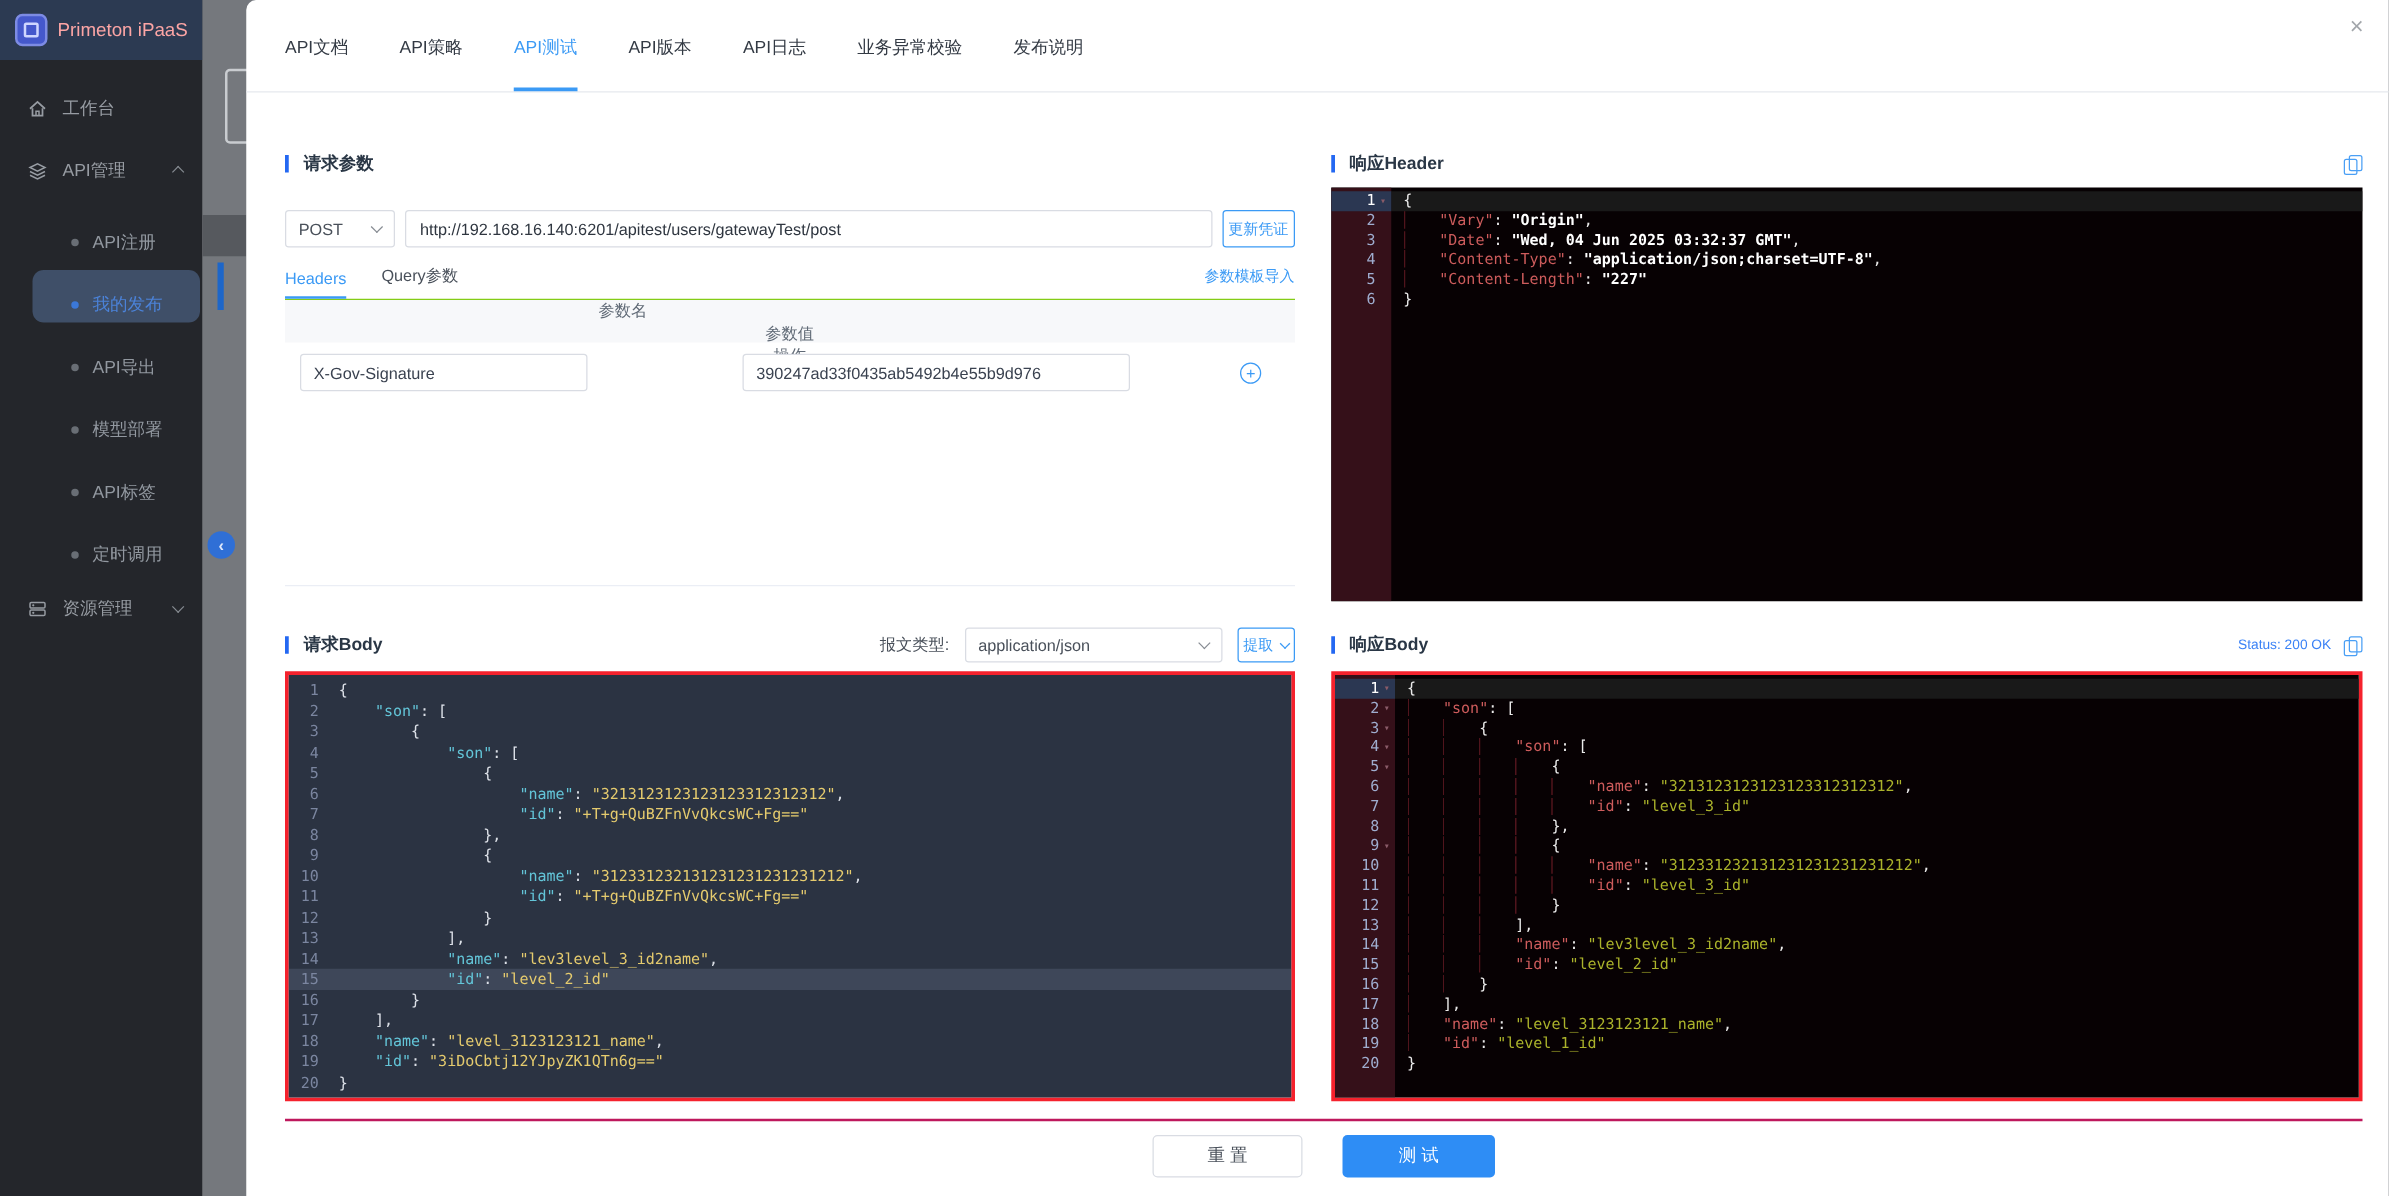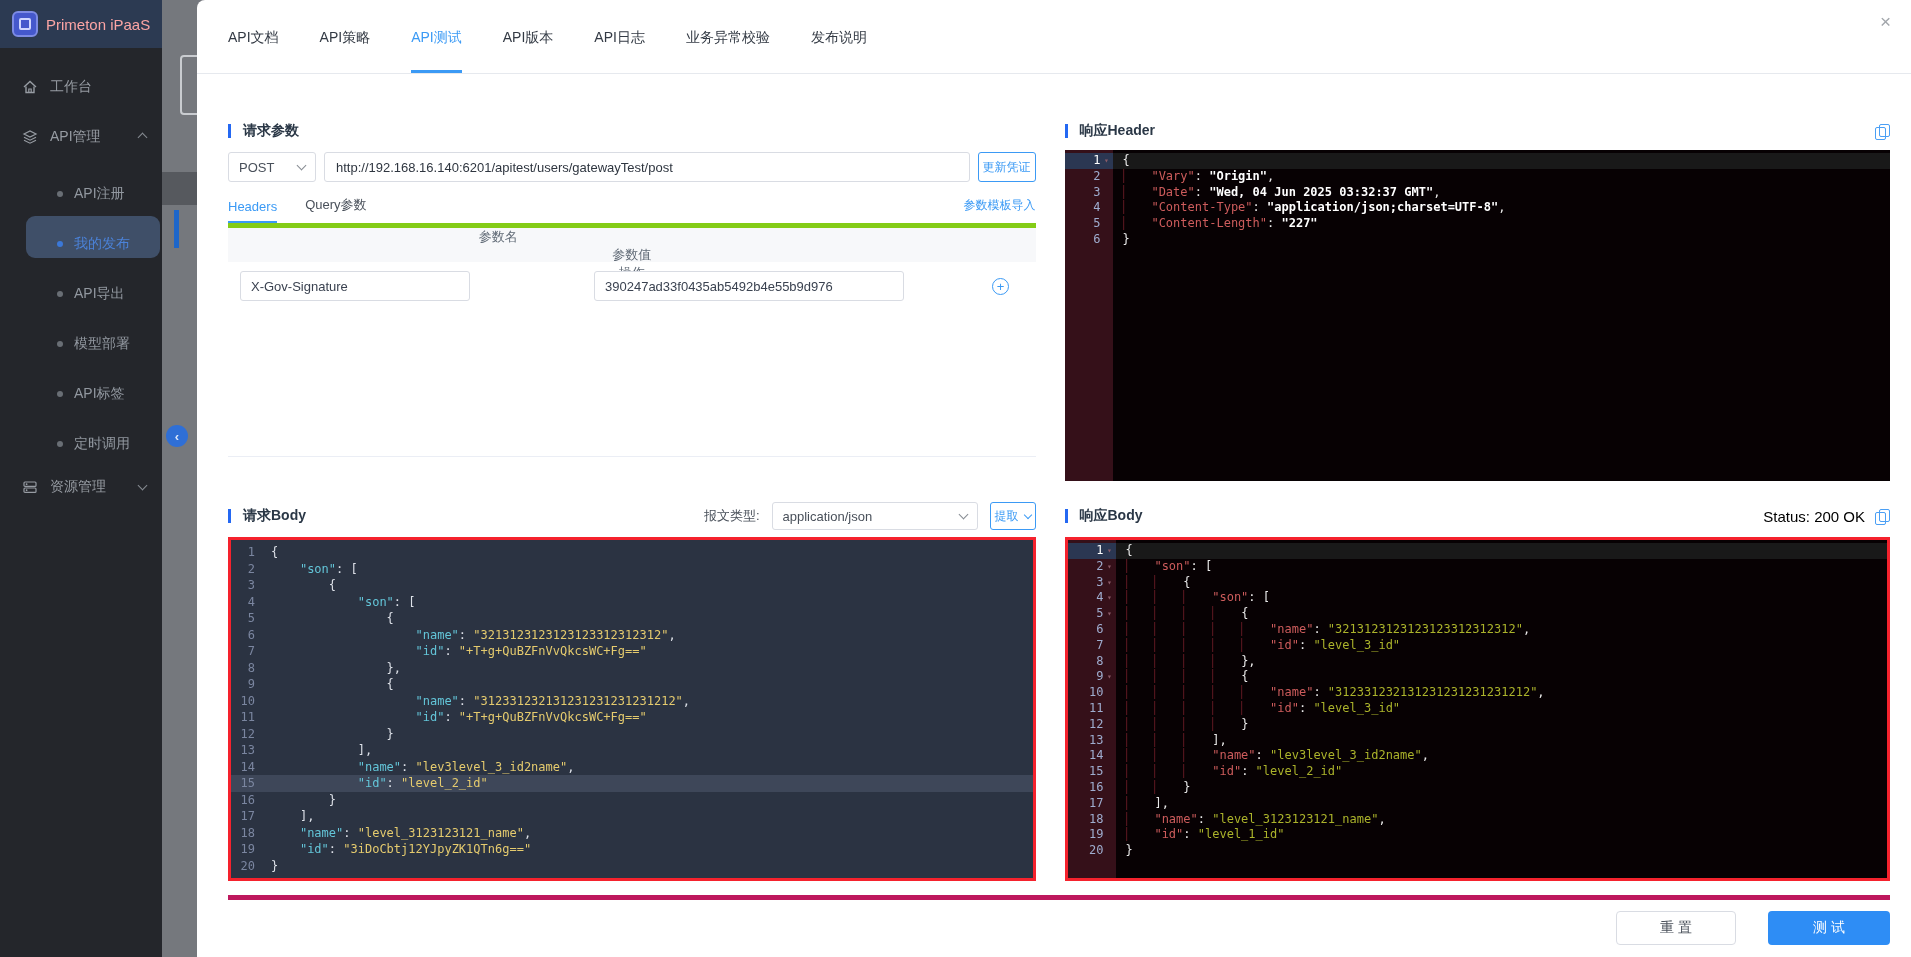--- a/index.html
+++ b/index.html
@@ -47,26 +47,26 @@
   .col-r { width:826px; }
   .card { padding-top:26px; }
 
   .sec-title { display:flex; align-items:center; gap:12px; }
   .sec-bar { width:3px; height:14px; background:#2468f2; }
   .sec-text { font-size:14px; color:#2a3746; font-weight:bold; }
   .title-row { display:flex; align-items:center; }
   .spacer { flex:1; }
 
   
-  .ctrl-row { margin-top:12px; display:flex; gap:8px; }
+  .ctrl-row { margin-top:28px; display:flex; gap:8px; }
   .select { height:30px; border:1px solid #d9dce3; border-radius:3px; display:flex; align-items:center; justify-content:space-between; padding:0 10px; font-size:13px; color:#49505a; background:#fff; cursor:pointer; }
   .sel-method { width:88px; }
   .url-input { flex:1; height:30px; border:1px solid #d9dce3; border-radius:3px; padding:0 11px; font-size:13px; color:#2f3640; font-family:"Liberation Sans","DejaVu Sans",sans-serif; }
   .btn-outline-blue { height:30px; padding:0 4px; background:#fff; border:1px solid #3b9af5; color:#3b9af5; border-radius:3px; font-size:12px; cursor:pointer; white-space:nowrap; }
-  .subtabs { margin-top:14px; display:flex; align-items:flex-end; gap:28px; border-bottom:5px solid #84cc16; }
+  .subtabs { margin-top:14px; display:flex; align-items:flex-end; gap:28px; border-bottom:1px solid #84cc16; }
   .subtab { font-size:13px; color:#49505a; padding-bottom:9px; position:relative; cursor:pointer; }
   .subtab.active { color:#3b9af5; }
   .subtab.active::after { content:""; position:absolute; left:0; right:0; bottom:0; height:2px; background:#3b9af5; }
   .tpl-link { margin-left:auto; font-size:12px; color:#3b9af5; padding-bottom:9px; cursor:pointer; }
   .ptable-head { display:flex; height:34px; background:#f7f8fa; align-items:center; font-size:13px; color:#606a76;flex-direction:column; }
   .pc-name { width:366px; padding-left:30px; }
   .pc-val { flex:1; }
   .pc-act { width:70px; text-align:center; }
   .ptable-row { display:flex; align-items:center; padding-top:9px; }
   .cell-name { width:366px; padding-left:12px; }
@@ -119,24 +119,24 @@
   .h-resp-header { height:331px; margin-top:10px; }
   .red-wrap { border:3px solid #f5222d; margin-top:6px; }
   .red-wrap .theme-black { height:338px; }
 
   
   .body-title-row { display:flex; align-items:center; height:30px; }
   .ct-label { font-size:13px; color:#49505a; margin-right:12px; }
   .sel-ct { width:206px; height:28px; }
   .btn-extract { height:28px; margin-left:12px; display:inline-flex; align-items:center; gap:6px; }
   .btn-extract .chev { border-color:#3b9af5; width:6px; height:6px; }
-  .status-text { font-size:15px; color:#000000; margin-right:10px; }
-
-  
-  .footer { margin-top:14px; border-top:5px solid #be185d; padding-top:11px; display:flex; justify-content:flex-end; gap:32px; }
+  .status-text { font-size:11px; color:#3b82f6; margin-right:10px; }
+
+  
+  .footer { margin-top:14px; border-top:2px solid #be185d; padding-top:11px; display:flex; justify-content:center; gap:32px; }
   .btn-reset { width:120px; height:34px; background:#fff; border:1px solid #d9dce3; border-radius:4px; color:#49505a; font-size:14px; cursor:pointer; }
   .btn-test { width:122px; height:34px; background:#2e8df5; border:none; border-radius:4px; color:#fff; font-size:14px; cursor:pointer; }
 
   .icon-svg { display:block; }
 </style>
 </head>
 <body>
 
 <div class="sidebar">
   <div class="brand">

